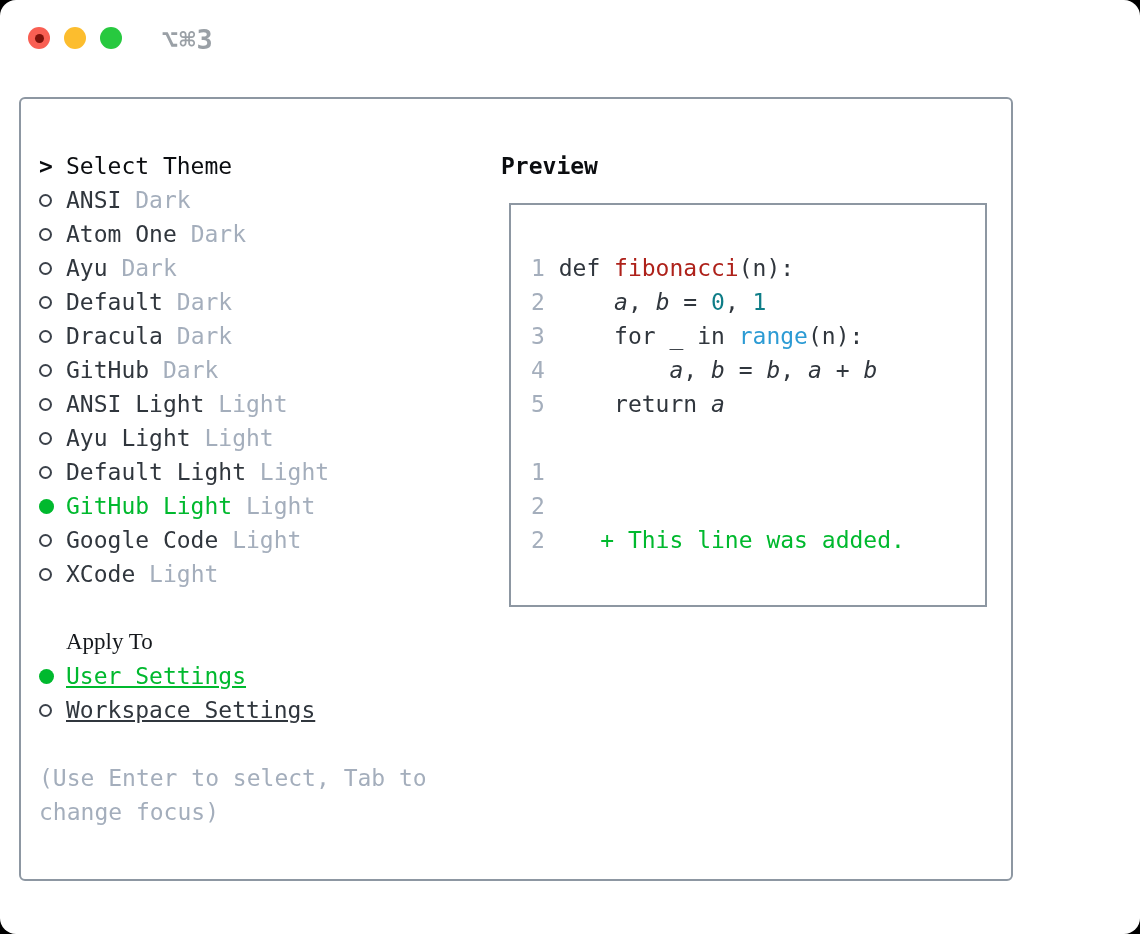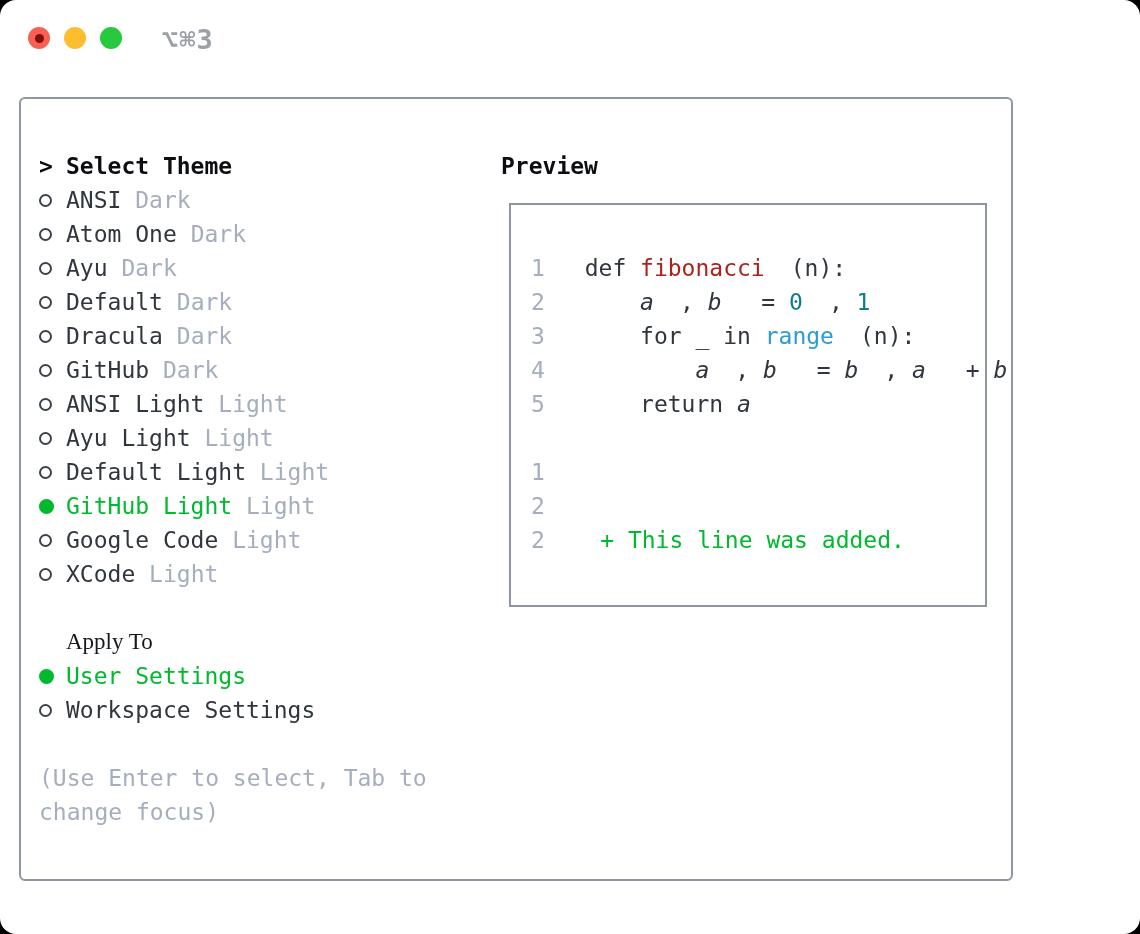--- a/index.html
+++ b/index.html
@@ -64,41 +64,41 @@
   .radio {
     width: 13px; height: 13px; border-radius: 50%;
     border: 2.5px solid #3c424b;
     background: transparent;
   }
   .radio.selected {
     width: 15px; height: 15px;
     border: none;
     background: var(--accent-green);
   }
-  .header-label { font-weight: 700; color: #0b0d10; }
+  .header-label { font-weight: 400; color: #0b0d10; }
   .theme-name { color: var(--text-dark); }
   .theme-name.selected { color: var(--accent-green); }
   .theme-variant { color: var(--muted-gray); }
   .apply-header { color: #15181c; font-family: Liberation Serif, serif; }
-  .apply-label { color: var(--text-dark); }
+  .apply-label { color: var(--text-dark); text-decoration: underline; }
   .apply-label.selected { color: var(--accent-green); }
   .hint { color: var(--muted-gray); white-space: pre; }
   
   .preview-title { font-weight: 700; color: #0b0d10; }
   .preview-box {
     margin-top: 20px;
     margin-left: 8px;
     width: 478px;
     border: 2px solid var(--border-gray);
     padding: 46px 18px 48px 20px;
     background: #ffffff;
   }
   .code-row { height: 34px; display: flex; white-space: pre; }
   .ln { width: 1ch; margin-right: 1ch; color: var(--muted-gray); flex: none; }
-  .c-plain   { color: var(--text-dark); margin-left: 26px; }
+  .c-plain   { color: var(--text-dark); }
   .c-func    { color: var(--function-red); }
   .c-number  { color: var(--number-teal); }
   .c-builtin { color: var(--builtin-blue); }
   .c-var     { color: var(--text-dark); font-style: italic; }
   .c-context { color: var(--context-gray); }
   .c-deleted { color: var(--deleted-red); }
   .c-added   { color: var(--accent-green); }
 </style>
 </head>
 <body>

